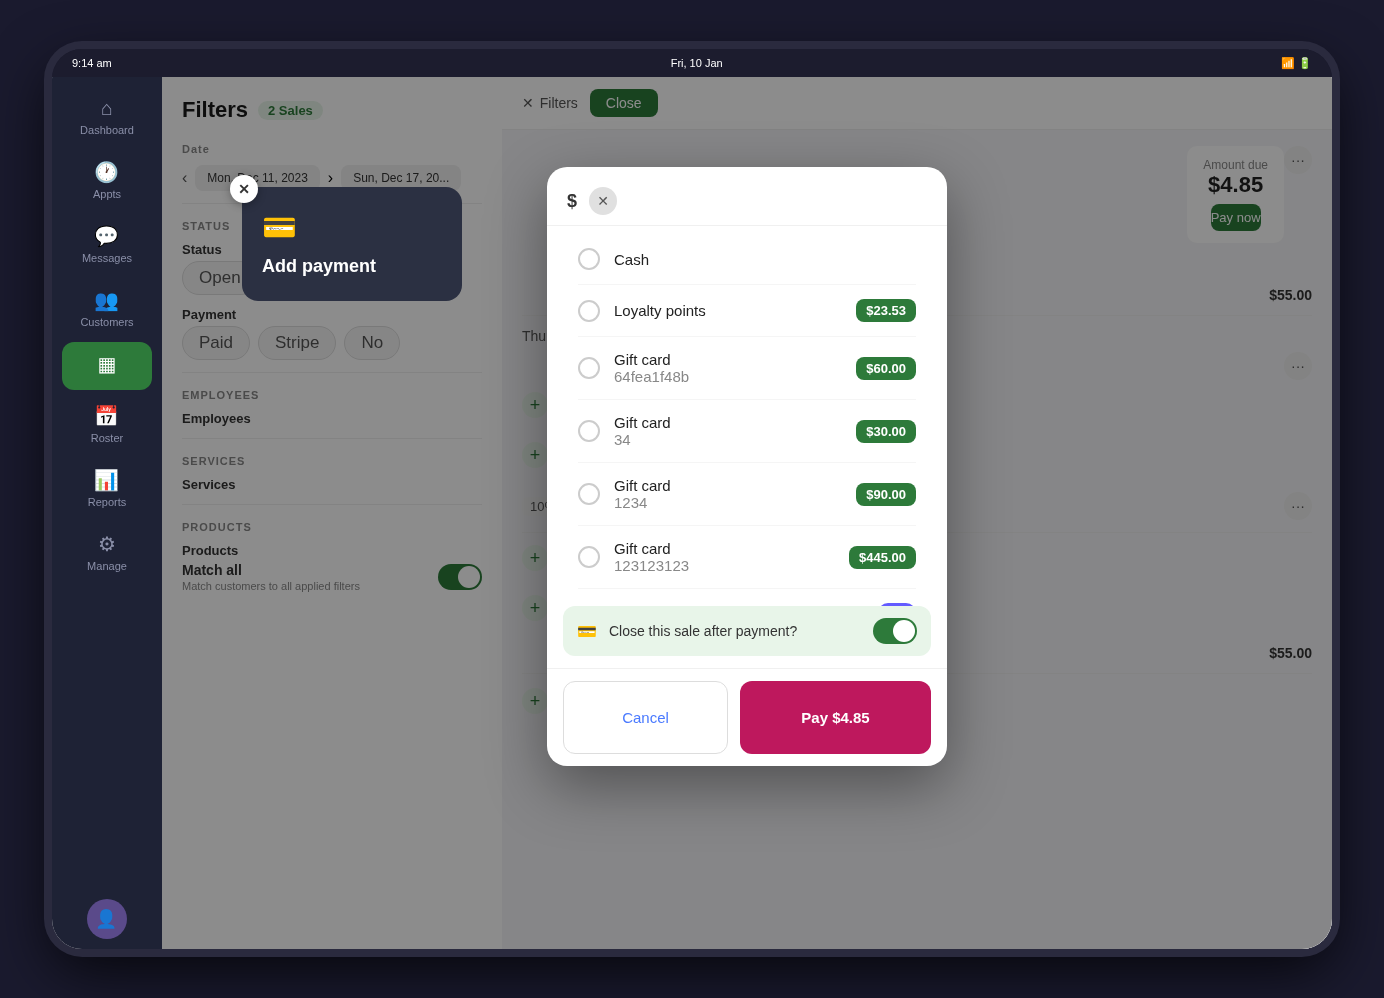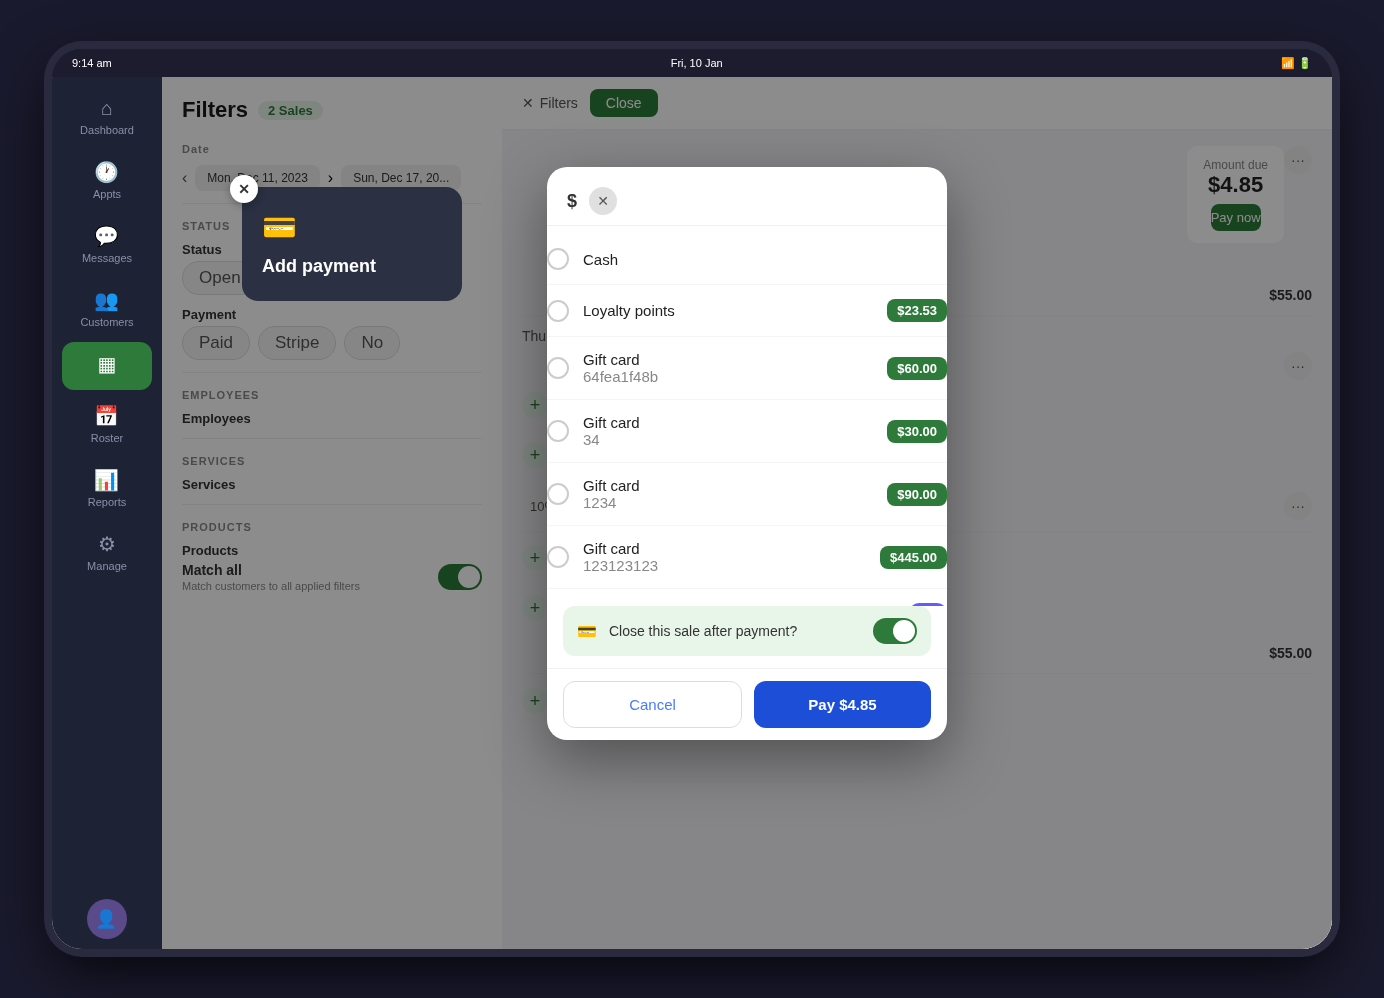--- a/index.html
+++ b/index.html
@@ -468,21 +468,21 @@
       display: flex;
       align-items: center;
       justify-content: center;
       color: #555;
       font-size: 14px;
     }
 
     .payment-options-list {
       max-height: 380px;
       overflow-y: auto;
-      padding: 8px 0;
+      padding: 8px 31px;
     }
 
     .payment-option {
       display: flex;
       align-items: center;
       gap: 14px;
       padding: 14px 0;
       border-bottom: 1px solid #f5f5f5;
       cursor: pointer;
     }
@@ -584,22 +584,22 @@
       background: #fff;
       border-radius: 12px;
       font-size: 15px;
       color: #4a7aff;
       cursor: pointer;
       font-weight: 500;
     }
 
     .pay-btn {
       flex: 1;
-      padding: 14px;
-      background: #1d4ed8;
+      padding: 28px;
+      background: #be185d;
       border: none;
       border-radius: 12px;
       font-size: 15px;
       color: #fff;
       cursor: pointer;
       font-weight: 600;
     }
 
     .date-label {
       font-size: 14px;

